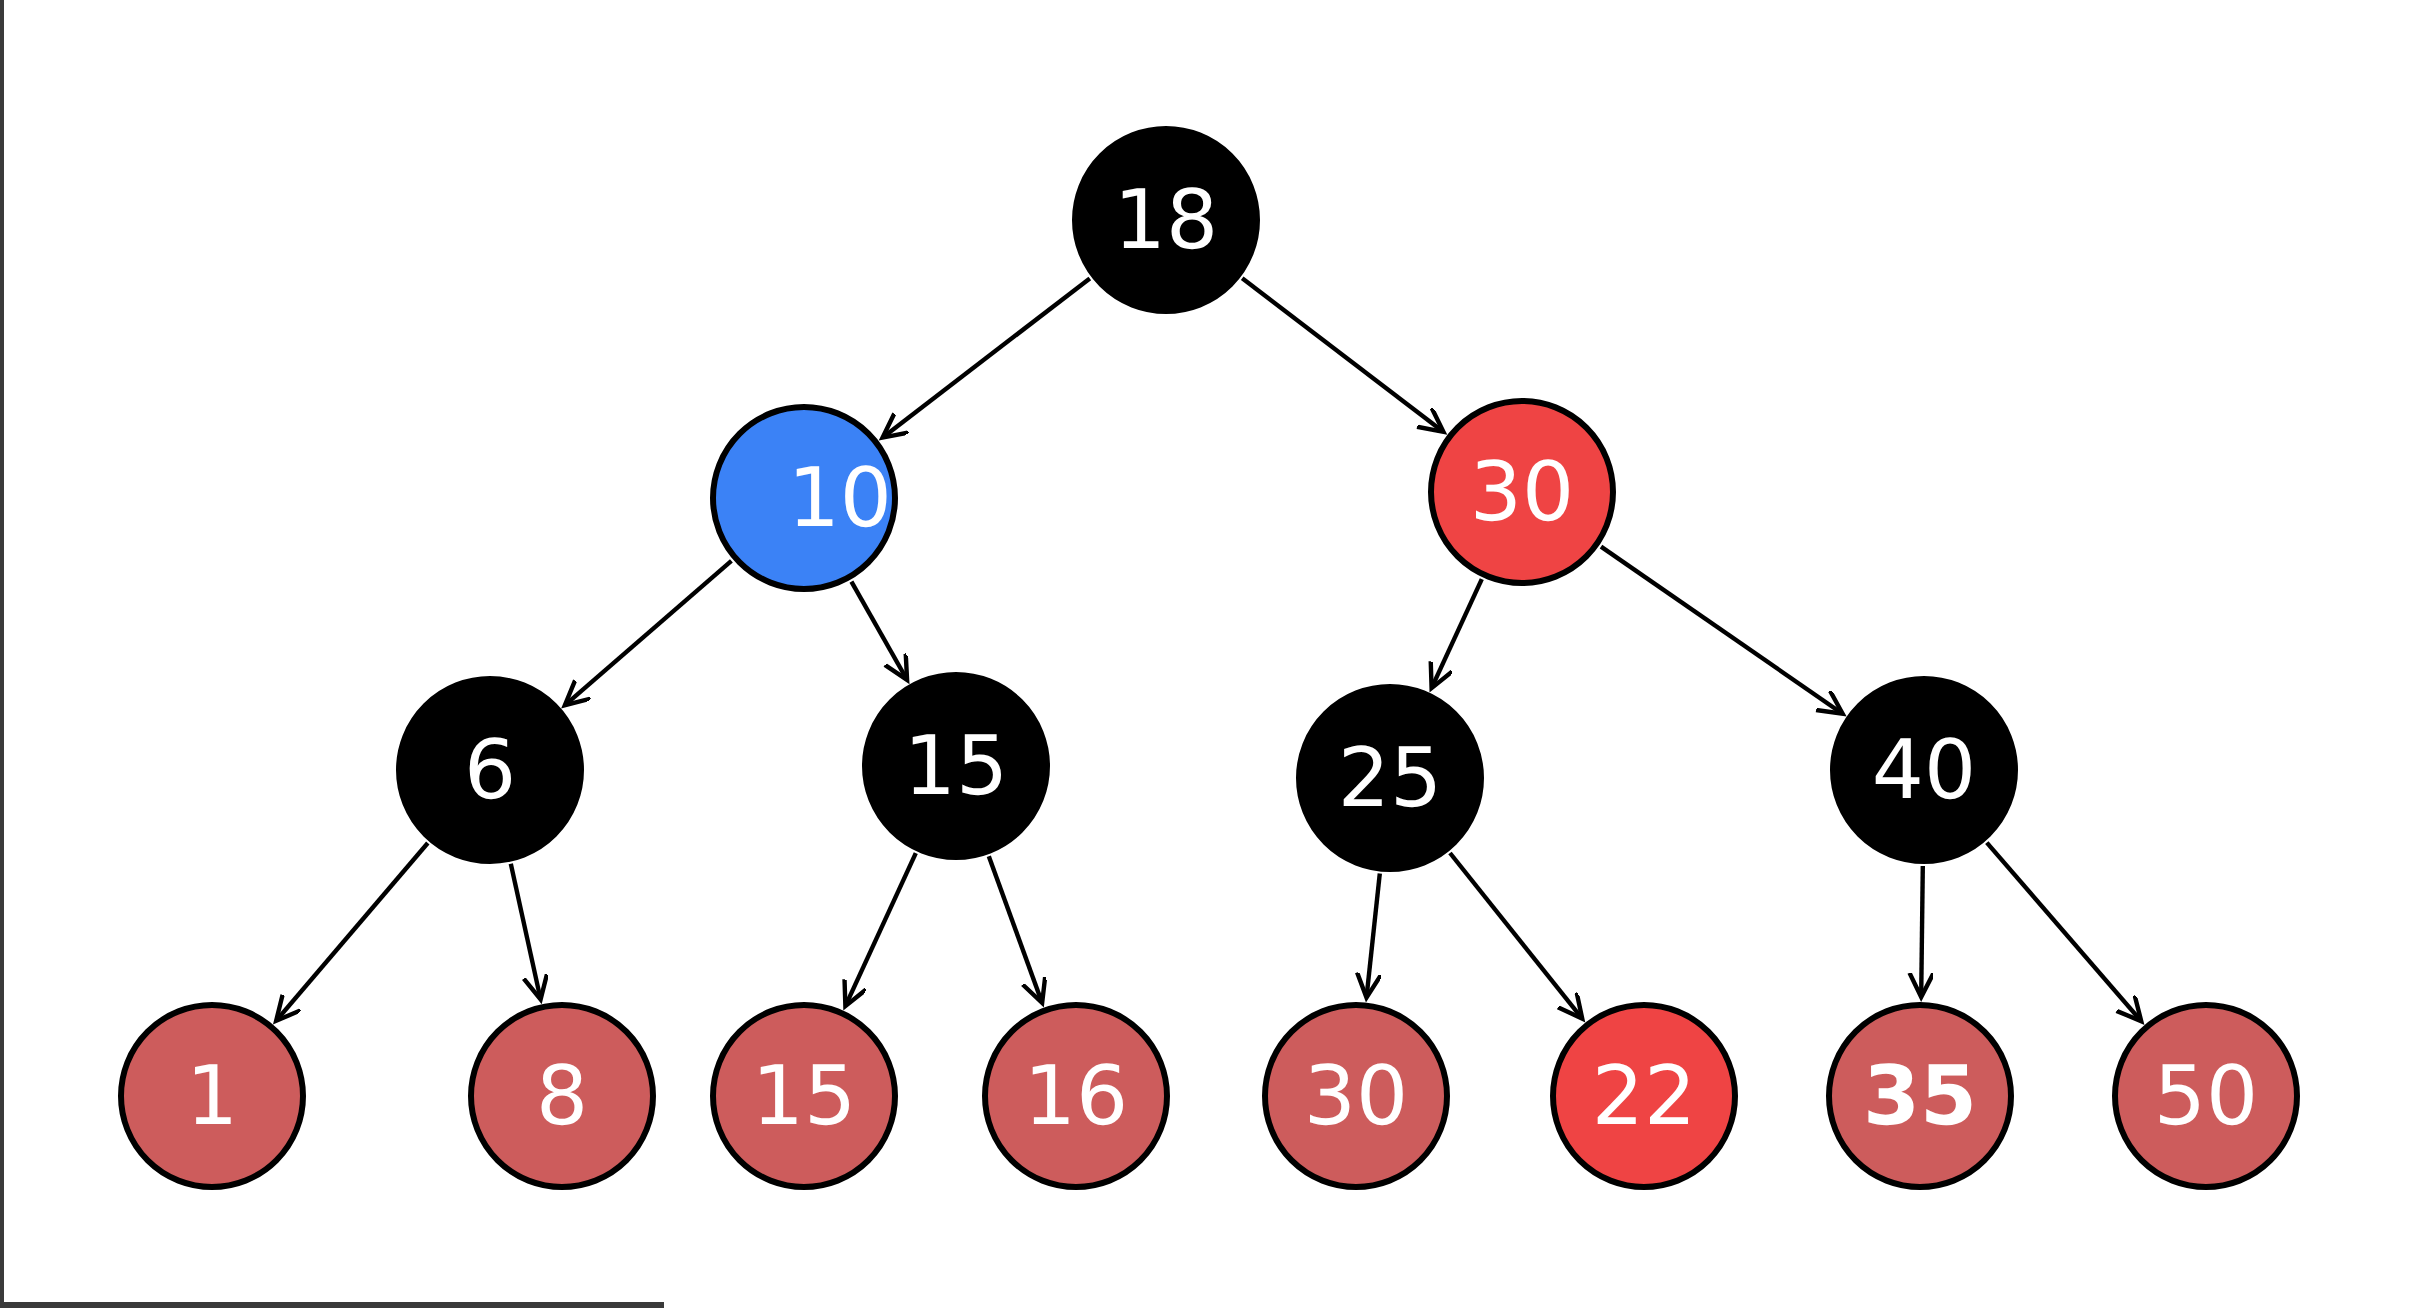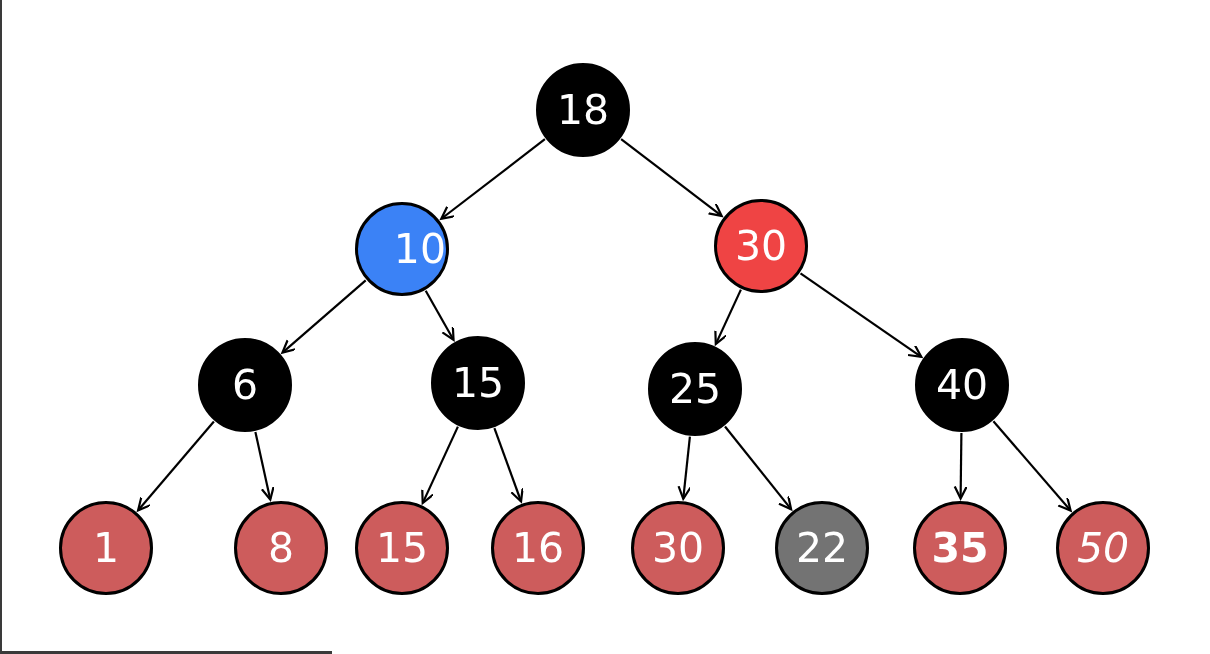--- a/index.html
+++ b/index.html
@@ -102,25 +102,25 @@
       </div>
       <div class="node" style="left: 355px; top: 501px; background: rgb(205, 92, 92); border-color: rgb(0, 0, 0);">
         <span>15</span>
       </div>
       <div class="node" style="left: 491px; top: 501px; background: rgb(205, 92, 92); border-color: rgb(0, 0, 0); text-align: center;">
         <span>16</span>
       </div>
       <div class="node" style="left: 631px; top: 501px; background: rgb(205, 92, 92); border-color: rgb(0, 0, 0);">
         <span>30</span>
       </div>
-      <div class="node" style="left: 775px; top: 501px; background: #737373; border-color: rgb(0, 0, 0);">
+      <div class="node" style="left: 775px; top: 501px; background: #ef4444; border-color: rgb(0, 0, 0);">
         <span>22</span>
       </div>
       <div class="node" style="left: 913px; top: 501px; background: rgb(205, 92, 92); border-color: rgb(0, 0, 0); font-weight: bold;">
         <span>35</span>
       </div>
-      <div class="node" style="left: 1056px; top: 501px; background: rgb(205, 92, 92); border-color: rgb(0, 0, 0); font-style: italic;">
+      <div class="node" style="left: 1056px; top: 501px; background: rgb(205, 92, 92); border-color: rgb(0, 0, 0);">
         <span>50</span>
       </div>
     </div>
   <div class="frame-left"></div>
   <div class="frame-bottom"></div>
 </div>
 
 </body></html>

